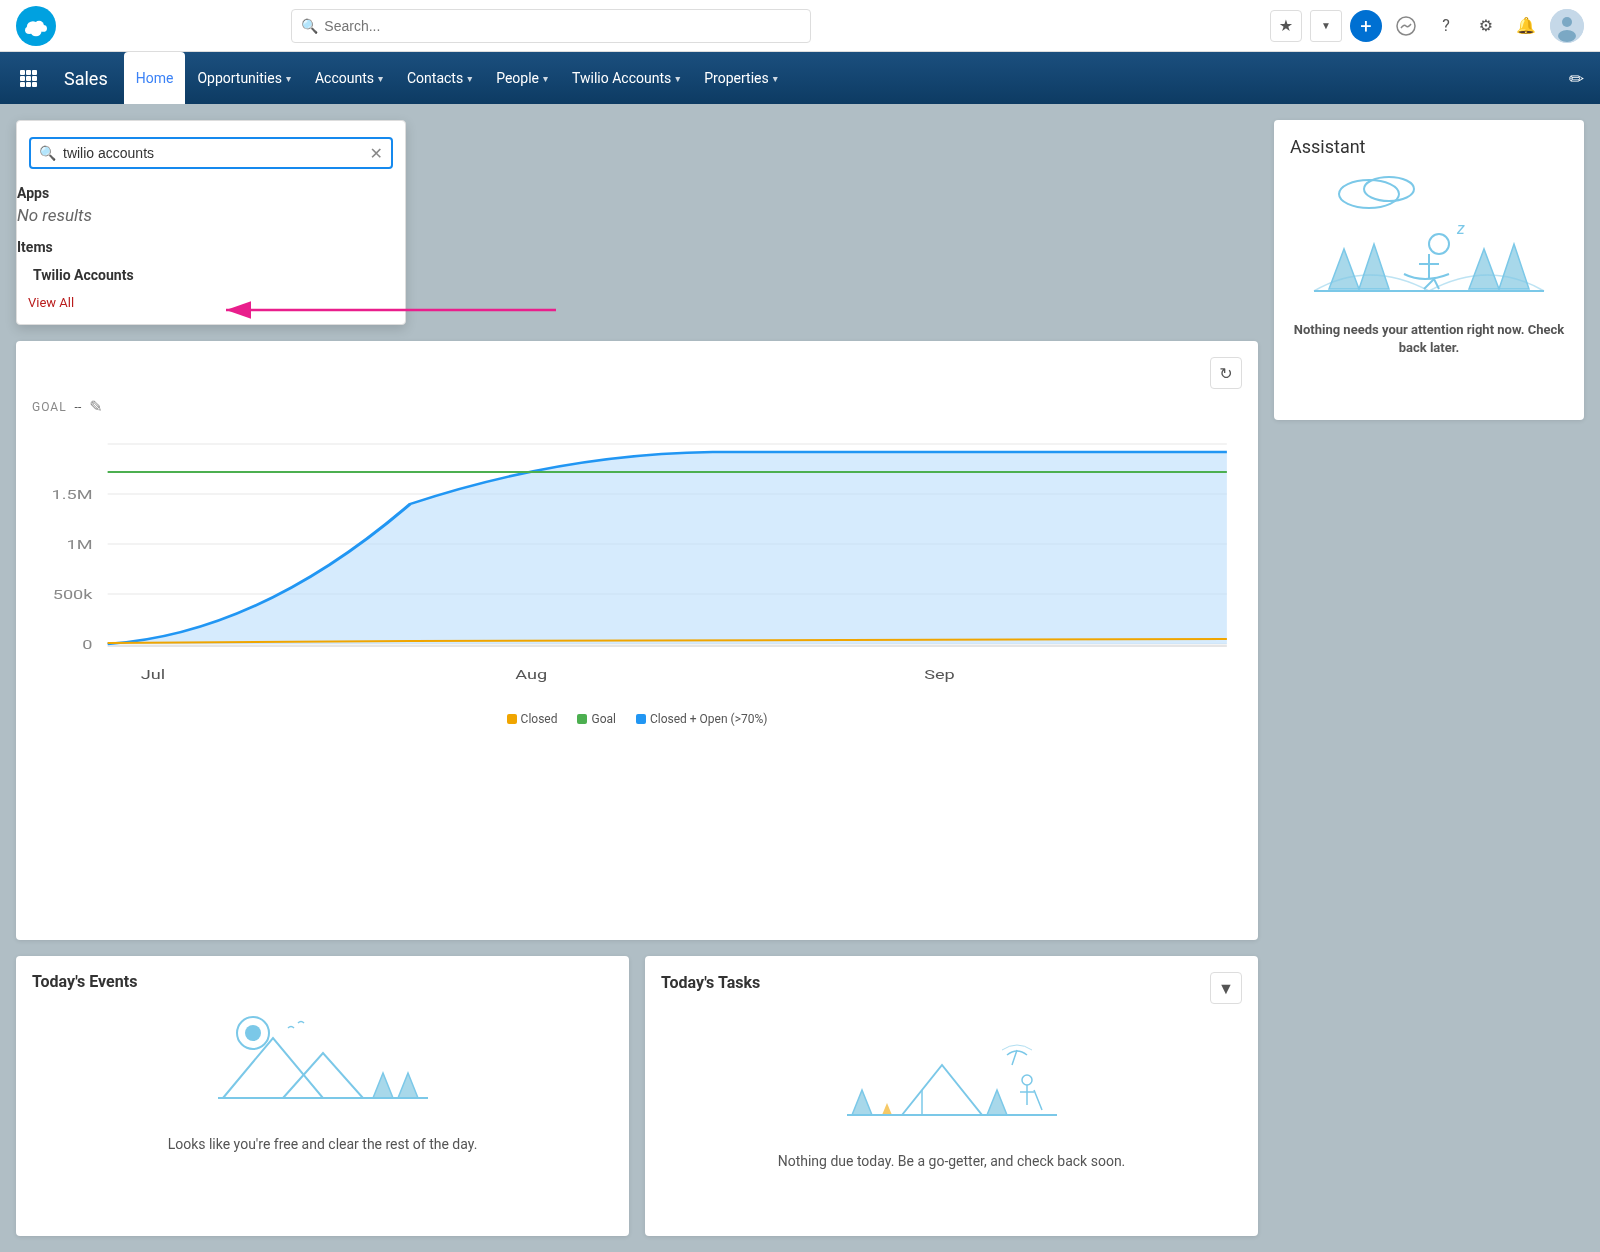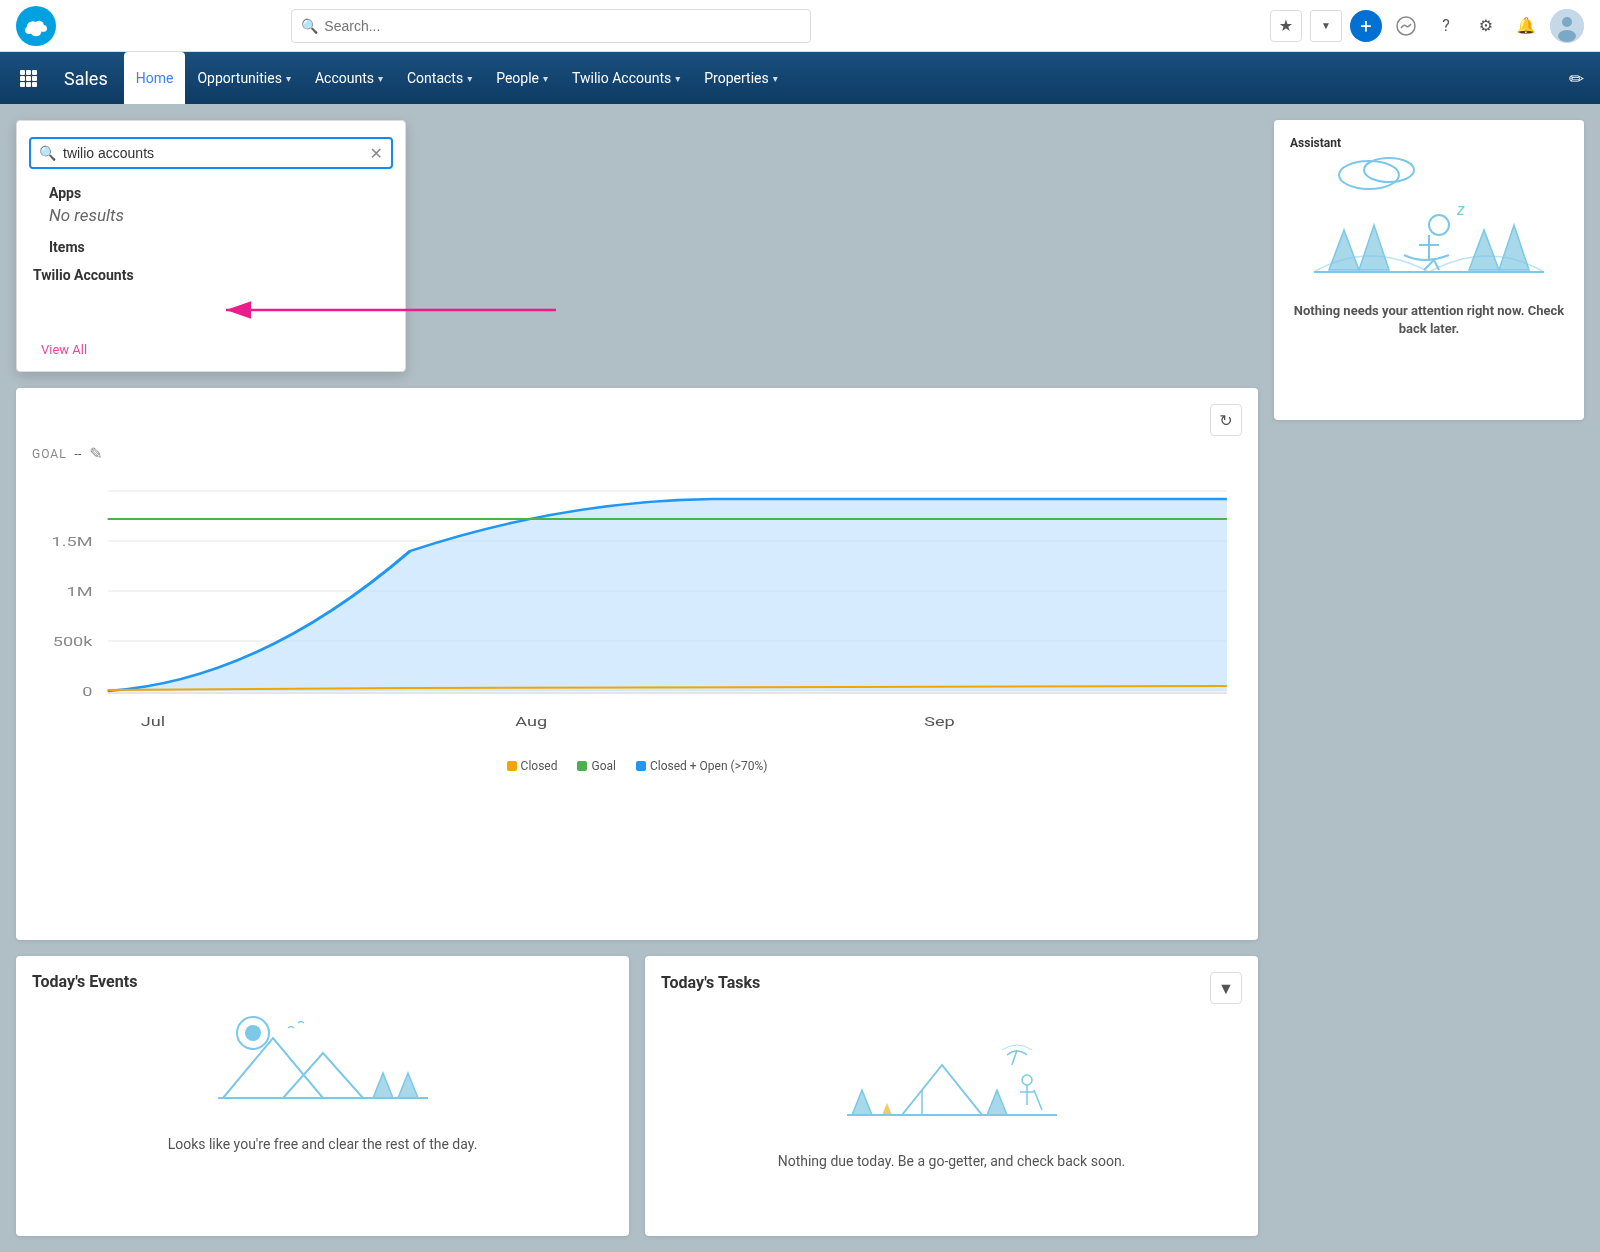--- a/index.html
+++ b/index.html
@@ -129,25 +129,25 @@
       padding: 8px 12px;
       display: flex; align-items: center; gap: 8px;
       border-bottom: none;
     }
     .search-dropdown-input-wrap input {
       flex: 1; border: 1px solid #1589ee; border-radius: 4px;
       padding: 6px 28px 6px 28px; font-size: 14px; outline: none; color: #333;
     }
     .search-dropdown-input-wrap .si { color: #888; font-size: 14px; position: absolute; left: 22px; }
     .search-dropdown-input-wrap .clear-btn { color: #888; font-size: 16px; cursor: pointer; position: absolute; right: 22px; }
-    .search-dropdown-section { padding: 8px 32px 4px; }
+    .search-dropdown-section { padding: 8px 0 4px; }
     .search-dropdown-section .section-title { font-weight: 700; font-size: 14px; color: #333; margin-bottom: 2px; }
     .search-dropdown-section .no-results { font-size: 17px; color: #666; padding: 2px 0; font-style: italic; }
     .search-result-item { padding: 6px 16px; font-weight: 700; font-size: 14px; color: #333; cursor: pointer; }
-    .view-all-link { padding: 6px 24px; color: #ec4899; font-size: 13px; cursor: pointer; margin-top: 47px; }
+    .view-all-link { padding: 6px 11px; color: #b91c1c; font-size: 13px; cursor: pointer; }
 
     
     .arrow-annotation {
       position: absolute;
       top: 160px;
       left: 200px;
       z-index: 200;
       pointer-events: none;
     }
 
@@ -214,21 +214,21 @@
       gap: 16px;
     }
     .assistant-card {
       background: #fff;
       border-radius: 4px;
       padding: 16px;
       box-shadow: 0 1px 4px rgba(0,0,0,0.1);
       min-height: 300px;
       display: flex; flex-direction: column; align-items: center;
     }
-    .assistant-card h3 { font-size: 12px; font-weight: 700; color: #333; margin-bottom: 0; align-self: flex-start; }
+    .assistant-card h3 { font-size: 18px; font-weight: 400; color: #333; margin-bottom: 12px; align-self: flex-start; }
     .assistant-illustration { width: 100%; height: 140px; display: flex; justify-content: center; align-items: center; margin-bottom: 12px; }
     .assistant-text { font-size: 13px; color: #555; text-align: center; line-height: 1.4; font-weight: bold; }
   </style>
 </head>
 <body>
 
 <div class="top-bar">
   <div class="salesforce-logo">
     <svg viewBox="0 0 46 46" fill="none" xmlns="http://www.w3.org/2000/svg">
       <ellipse cx="18" cy="24" rx="10" ry="9" fill="white"></ellipse>

